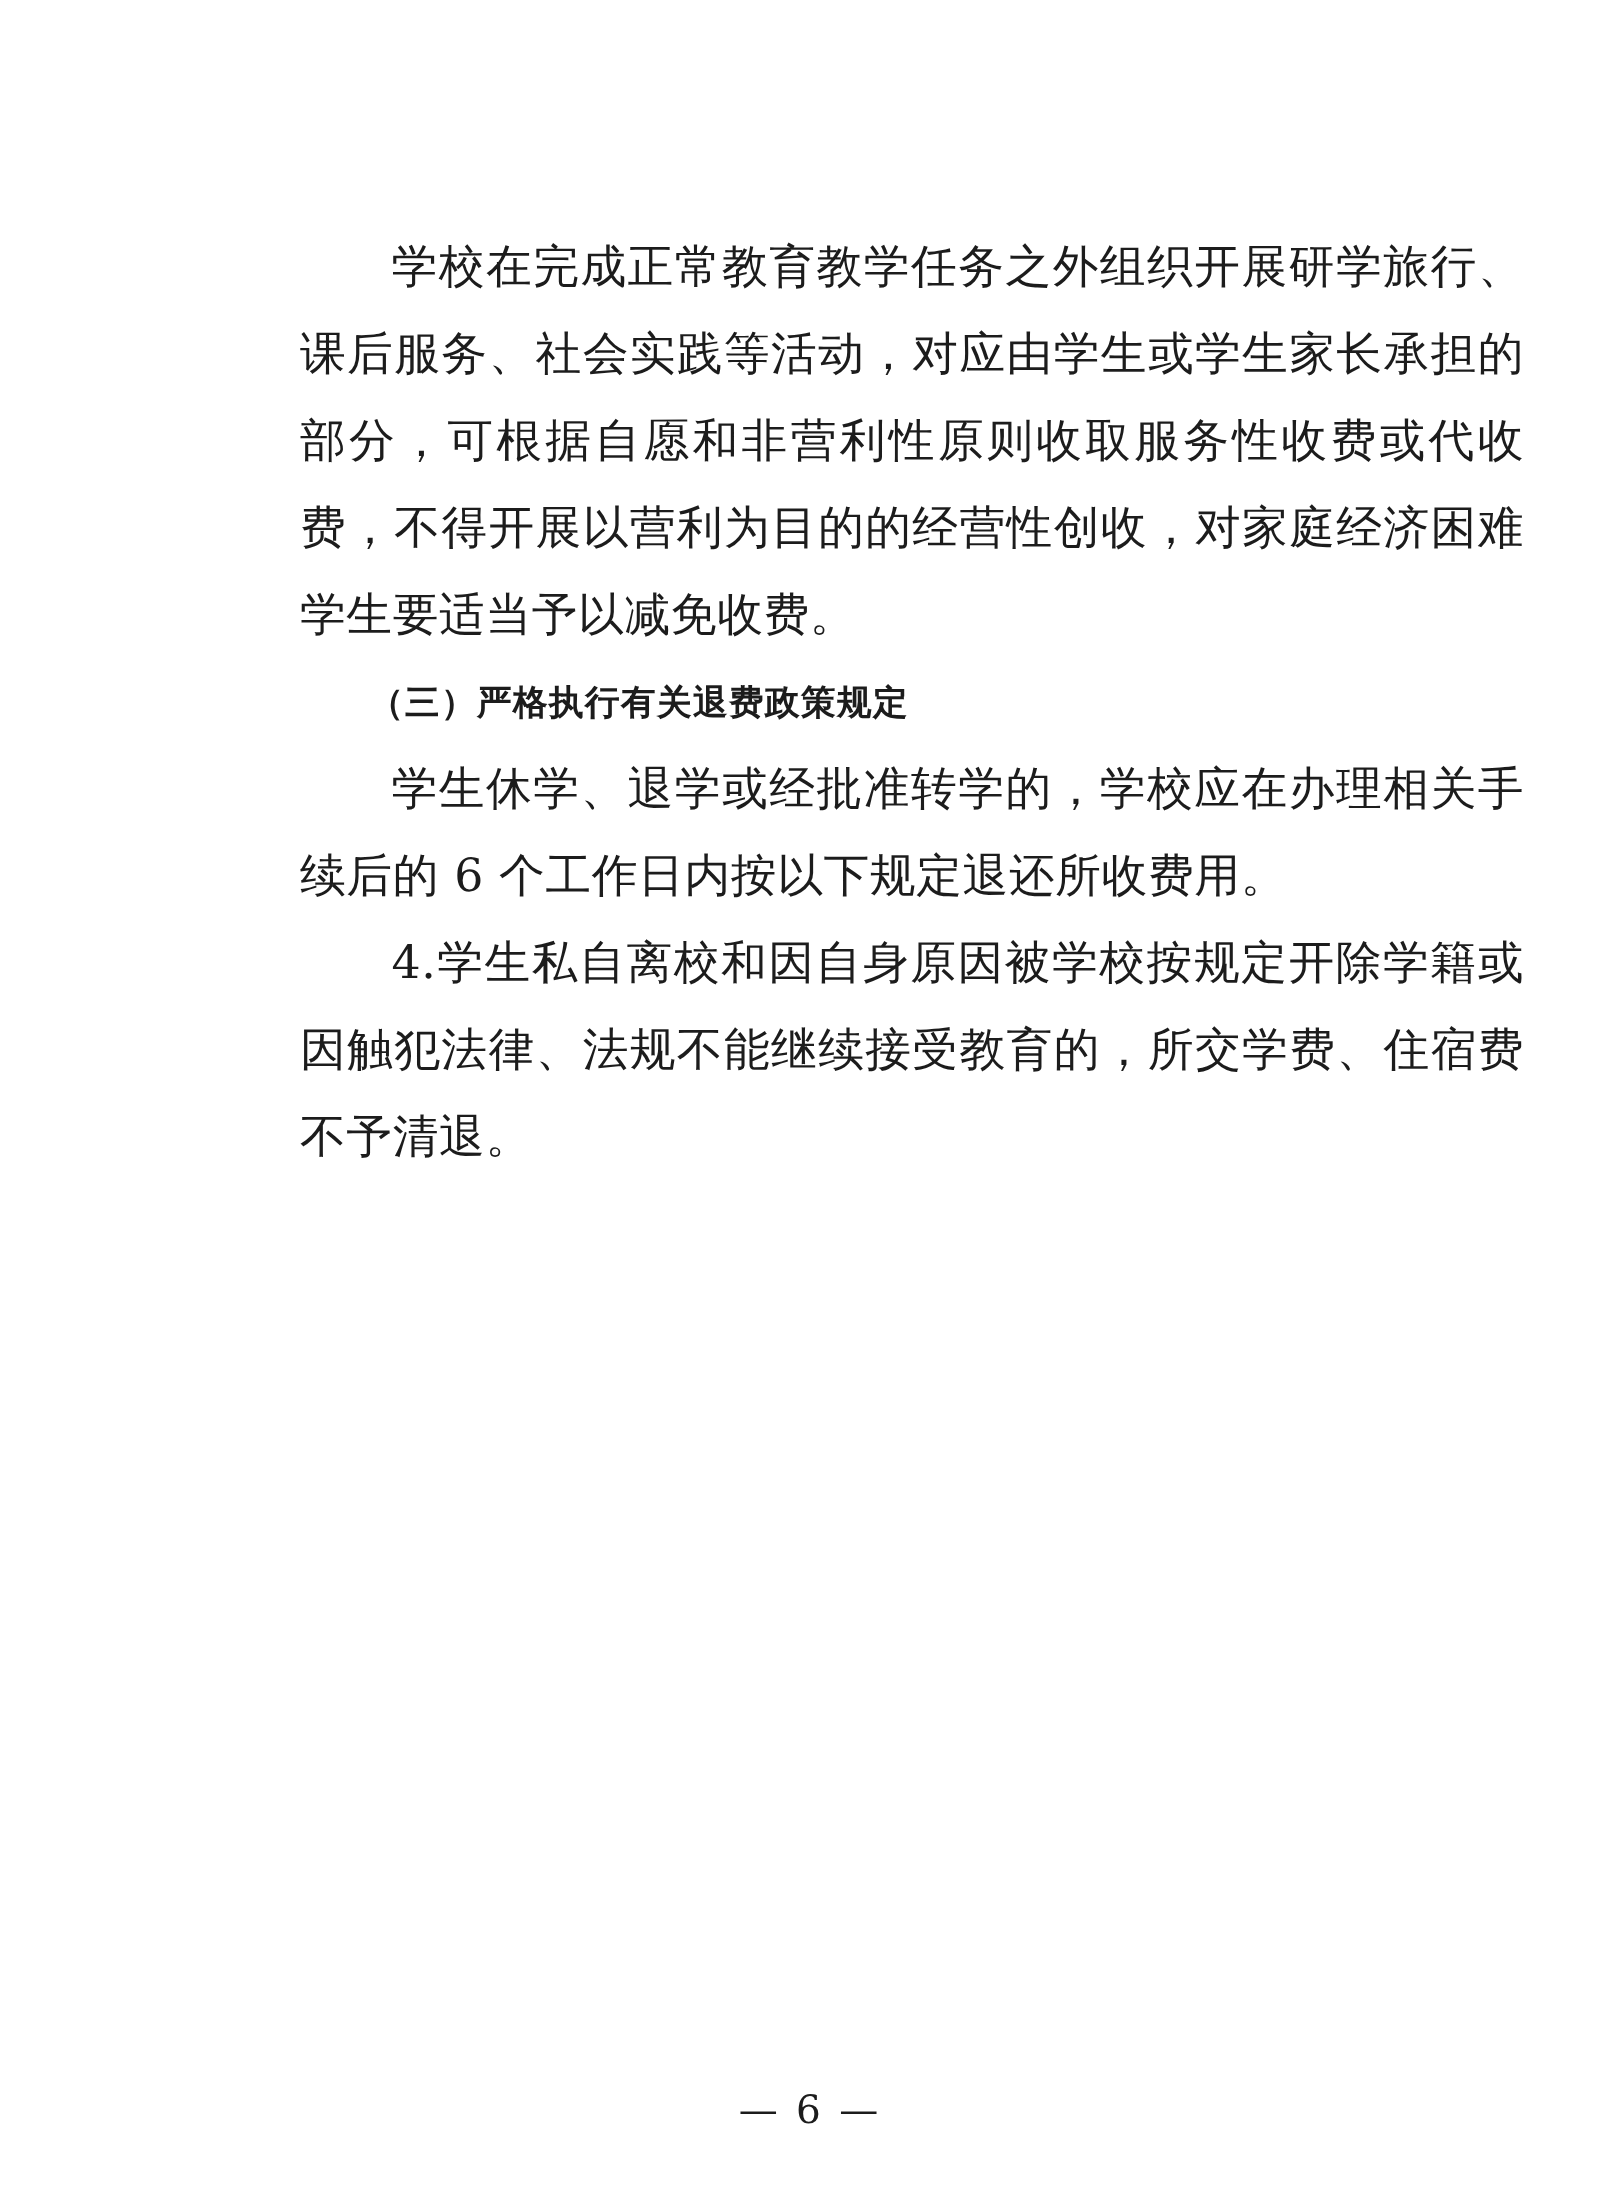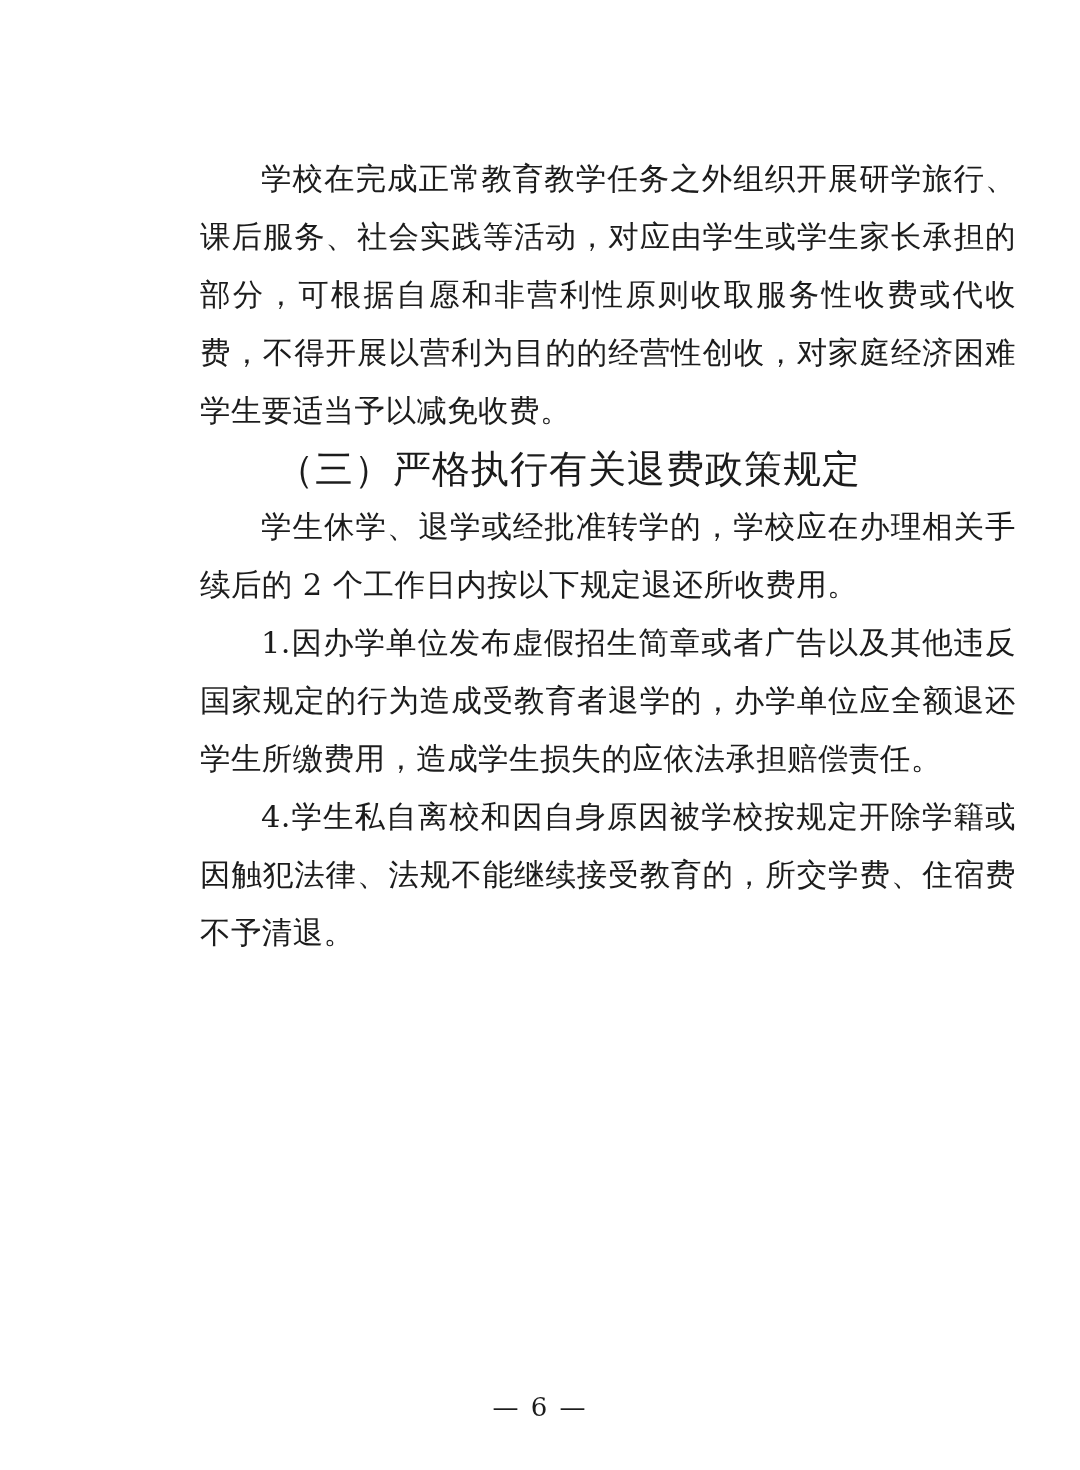--- a/index.html
+++ b/index.html
@@ -30,22 +30,22 @@
     text-align: justify;
     text-justify: inter-ideograph;
     letter-spacing: 0.4px;
     color: #1c1c1c;
   }
   p.indent {
     text-indent: 2em;
   }
   p.heading {
     text-indent: 2em;
-    font-weight: normal;
-    font-size: 38px;
+    font-weight: bold;
+    font-size: 23px;
     letter-spacing: 1px;
   }
   .footer {
     position: absolute;
     left: 0;
     right: 0;
     top: 1392px;
     text-align: center;
     font-size: 26px;
     color: #1c1c1c;
@@ -53,19 +53,18 @@
     letter-spacing: 2px;
   }
 </style>
 </head>
 <body>
 
 <div class="page">
   <div class="content">
     <p class="indent">学校在完成正常教育教学任务之外组织开展研学旅行、课后服务、社会实践等活动，对应由学生或学生家长承担的部分，可根据自愿和非营利性原则收取服务性收费或代收费，不得开展以营利为目的的经营性创收，对家庭经济困难学生要适当予以减免收费。</p>
     <p class="heading">（三）严格执行有关退费政策规定</p>
-    <p class="indent">学生休学、退学或经批准转学的，学校应在办理相关手续后的 2 个工作日内按以下规定退还所收费用。</p>
-    <p class="indent">1.因办学单位发布虚假招生简章或者广告以及其他违反国家规定的行为造成受教育者退学的，办学单位应全额退还学生所缴费用，造成学生损失的应依法承担赔偿责任。</p>
+    <p class="indent">学生休学、退学或经批准转学的，学校应在办理相关手续后的 6 个工作日内按以下规定退还所收费用。</p>
     <p class="indent">4.学生私自离校和因自身原因被学校按规定开除学籍或因触犯法律、法规不能继续接受教育的，所交学费、住宿费不予清退。</p>
 
   </div>
   <div class="footer">— 6 —</div>
 </div>
 
 </body></html>

